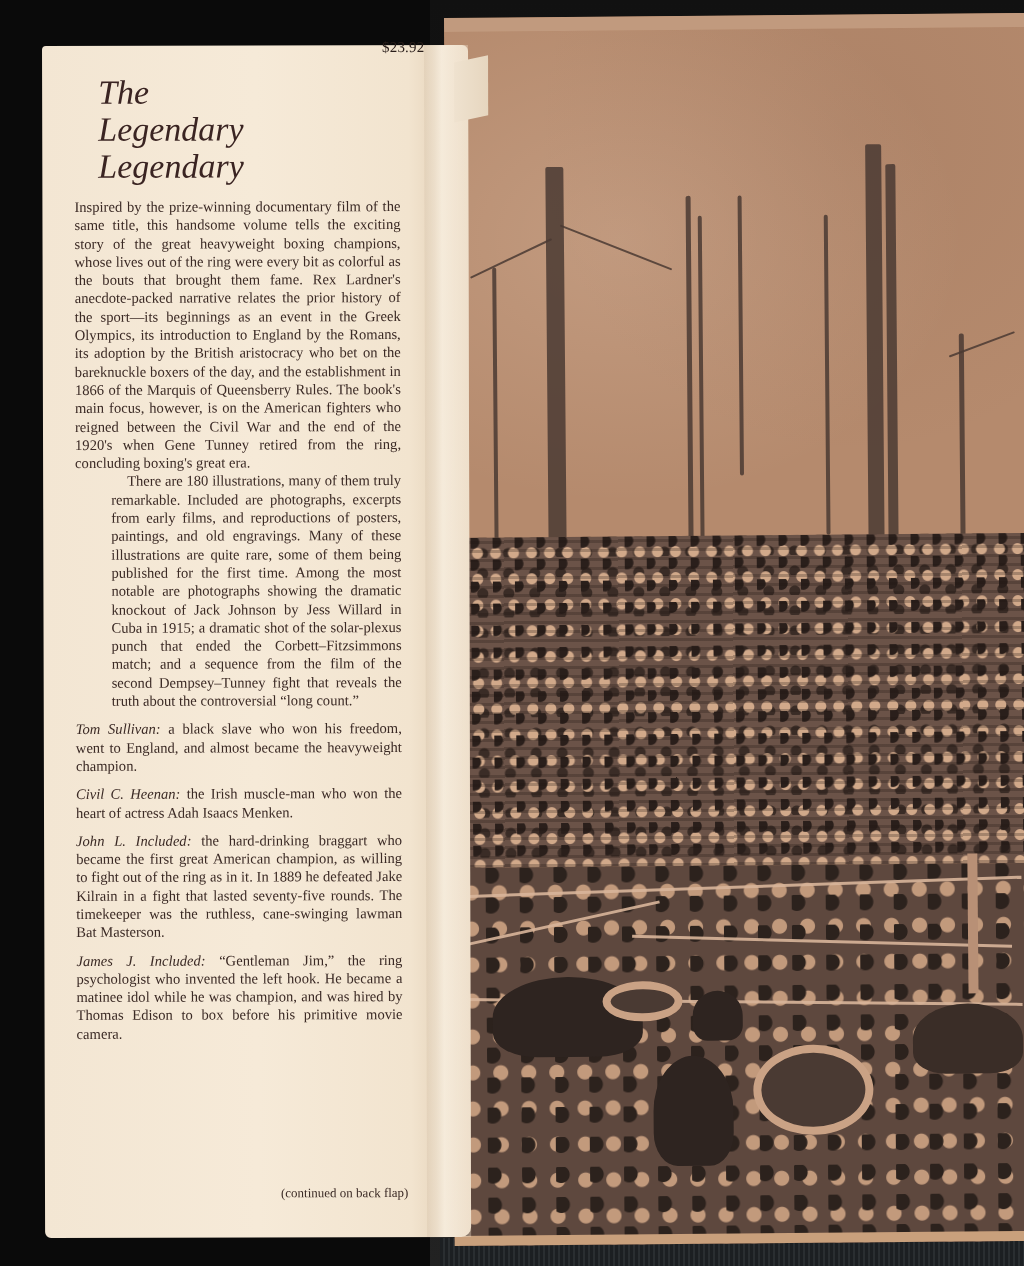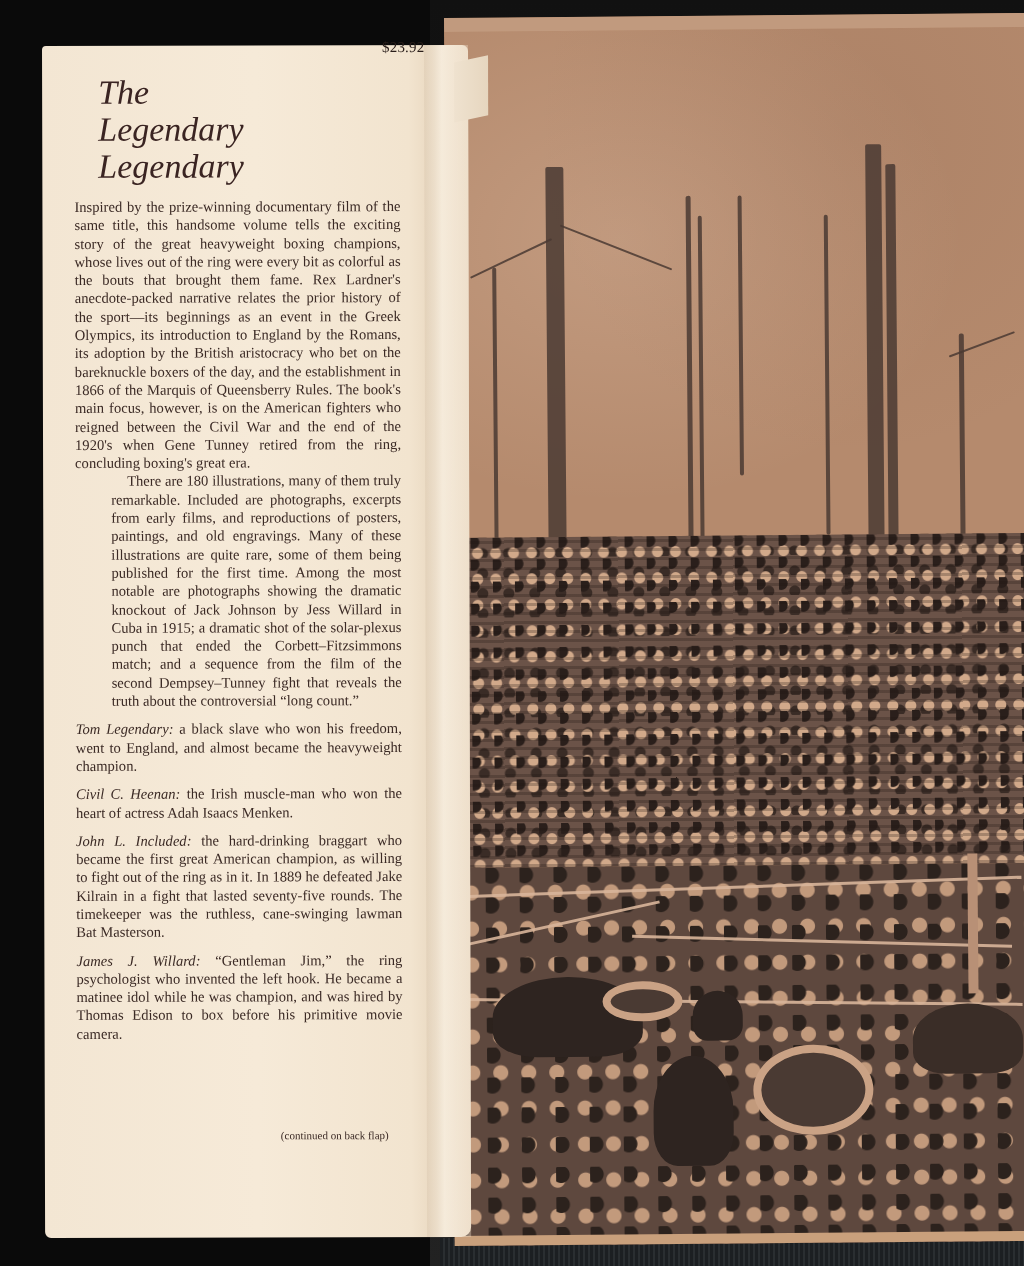--- a/index.html
+++ b/index.html
@@ -108,22 +108,22 @@
       position: absolute; left: 32px; top: 152px; width: 326px;
       font-size: 14.6px; line-height: 18.3px; color: #3b2a25;
       text-align: justify;
     }
     .body-text p { margin: 0; }
     .body-text p.indent { text-indent: 16px; margin-left: 36px; }
     .body-text p.gap { margin-top: 10px; }
     .char-name { font-style: italic; }
 
     .continued {
-      position: absolute; left: 236px; top: 1084px;
-      font-size: 11px; color: #3b2a25;
+      position: absolute; left: 236px; top: 1140px;
+      font-size: 13px; color: #3b2a25;
     }
   </style>
 </head>
 <body>
 
 <div class="book-cover"></div>
 <div class="cover-bottom-texture"></div>
 
 <div class="photo-panel">
   <div class="photo-sky"></div>
@@ -170,27 +170,27 @@
     <span>The</span>
     <span>Legendary</span>
     <span>Legendary</span>
   </h1>
 
   <div class="body-text">
     <p>Inspired by the prize-winning documentary film of the same title, this handsome volume tells the exciting story of the great heavyweight boxing champions, whose lives out of the ring were every bit as colorful as the bouts that brought them fame. Rex Lardner's anecdote-packed narrative relates the prior history of the sport—its beginnings as an event in the Greek Olympics, its introduction to England by the Romans, its adoption by the British aristocracy who bet on the bareknuckle boxers of the day, and the establishment in 1866 of the Marquis of Queensberry Rules. The book's main focus, however, is on the American fighters who reigned between the Civil War and the end of the 1920's when Gene Tunney retired from the ring, concluding boxing's great era.</p>
     <p class="indent">There are 180 illustrations, many of them truly remarkable. Included are photographs, excerpts from early films, and reproductions of posters, paintings, and old engravings. Many of these illustrations are quite rare, some of them being published for the first time. Among the most notable are photographs showing the dramatic knockout of Jack Johnson by Jess Willard in Cuba in 1915; a dramatic shot of the solar-plexus punch that ended the Corbett–Fitzsimmons match; and a sequence from the film of the second Dempsey–Tunney fight that reveals the truth about the controversial “long count.”</p>
 
     <p class="gap">
-      <span class="char-name">Tom Legendary:</span><span> a black slave who won his freedom, went to England, and almost became the heavyweight champion.</span>
+      <span class="char-name">Tom Sullivan:</span><span> a black slave who won his freedom, went to England, and almost became the heavyweight champion.</span>
     </p>
     <p class="gap">
       <span class="char-name">Civil C. Heenan:</span><span> the Irish muscle-man who won the heart of actress Adah Isaacs Menken.</span>
     </p>
     <p class="gap">
       <span class="char-name">John L. Included:</span><span> the hard-drinking braggart who became the first great American champion, as willing to fight out of the ring as in it. In 1889 he defeated Jake Kilrain in a fight that lasted seventy-five rounds. The timekeeper was the ruthless, cane-swinging lawman Bat Masterson.</span>
     </p>
     <p class="gap">
-      <span class="char-name">James J. Willard:</span><span> “Gentleman Jim,” the ring psychologist who invented the left hook. He became a matinee idol while he was champion, and was hired by Thomas Edison to box before his primitive movie camera.</span>
+      <span class="char-name">James J. Included:</span><span> “Gentleman Jim,” the ring psychologist who invented the left hook. He became a matinee idol while he was champion, and was hired by Thomas Edison to box before his primitive movie camera.</span>
     </p>
   </div>
 
   <div class="continued">(continued on back flap)</div>
 </div>
 
 </body></html>

